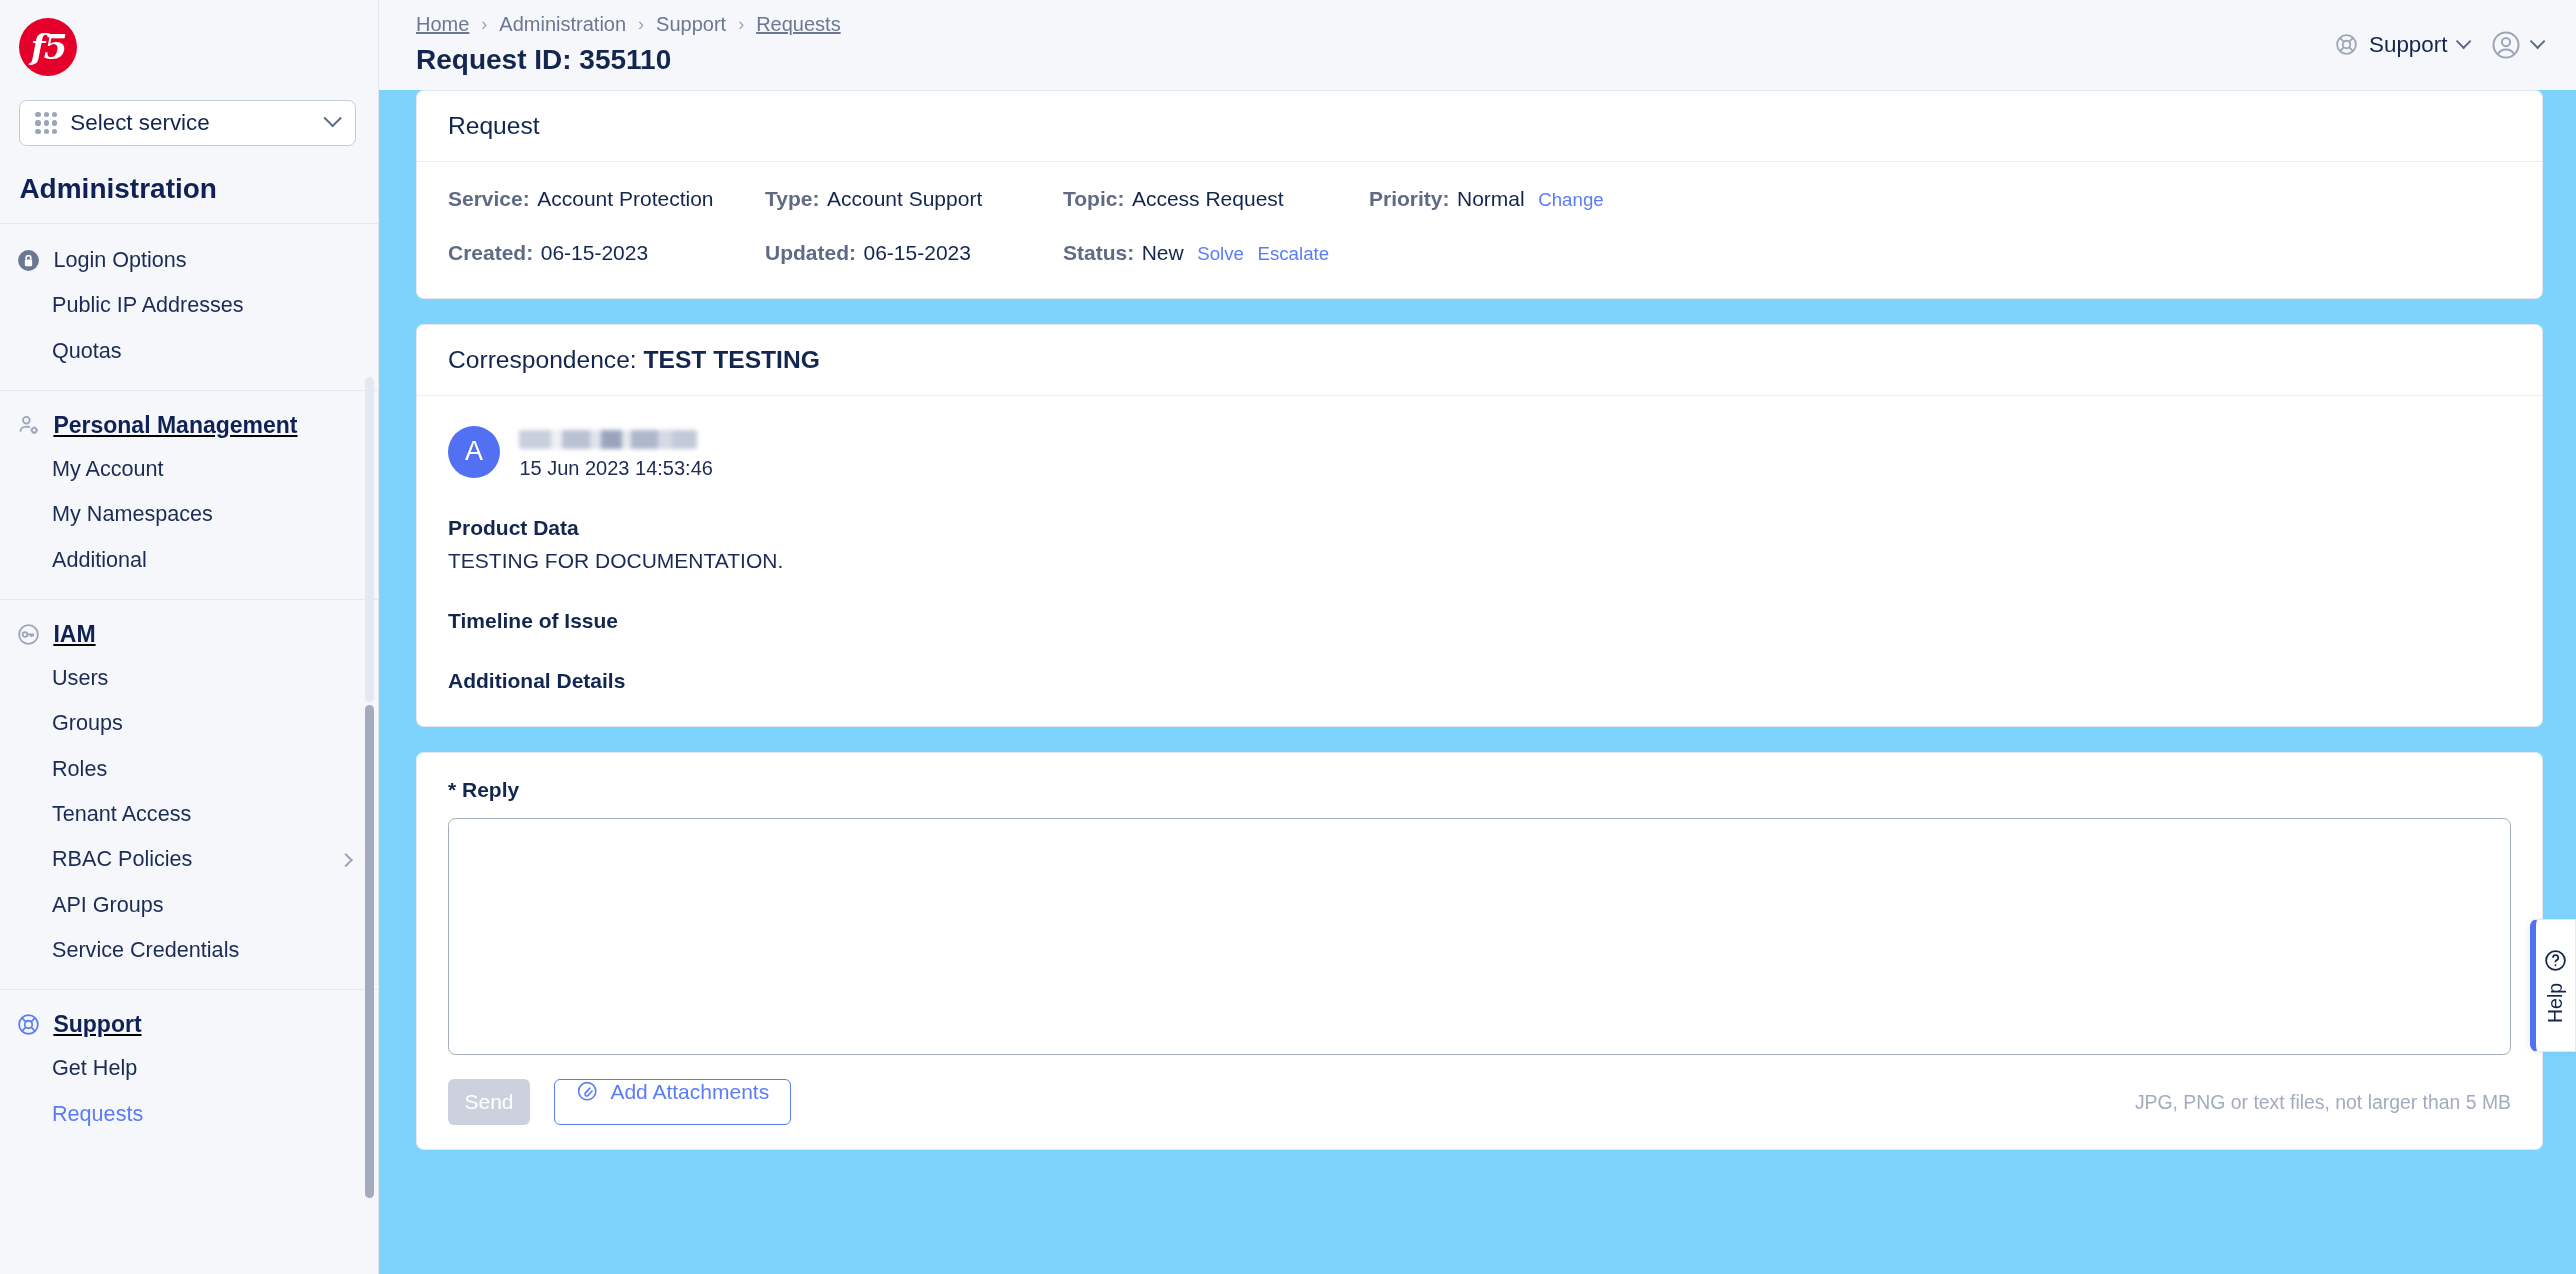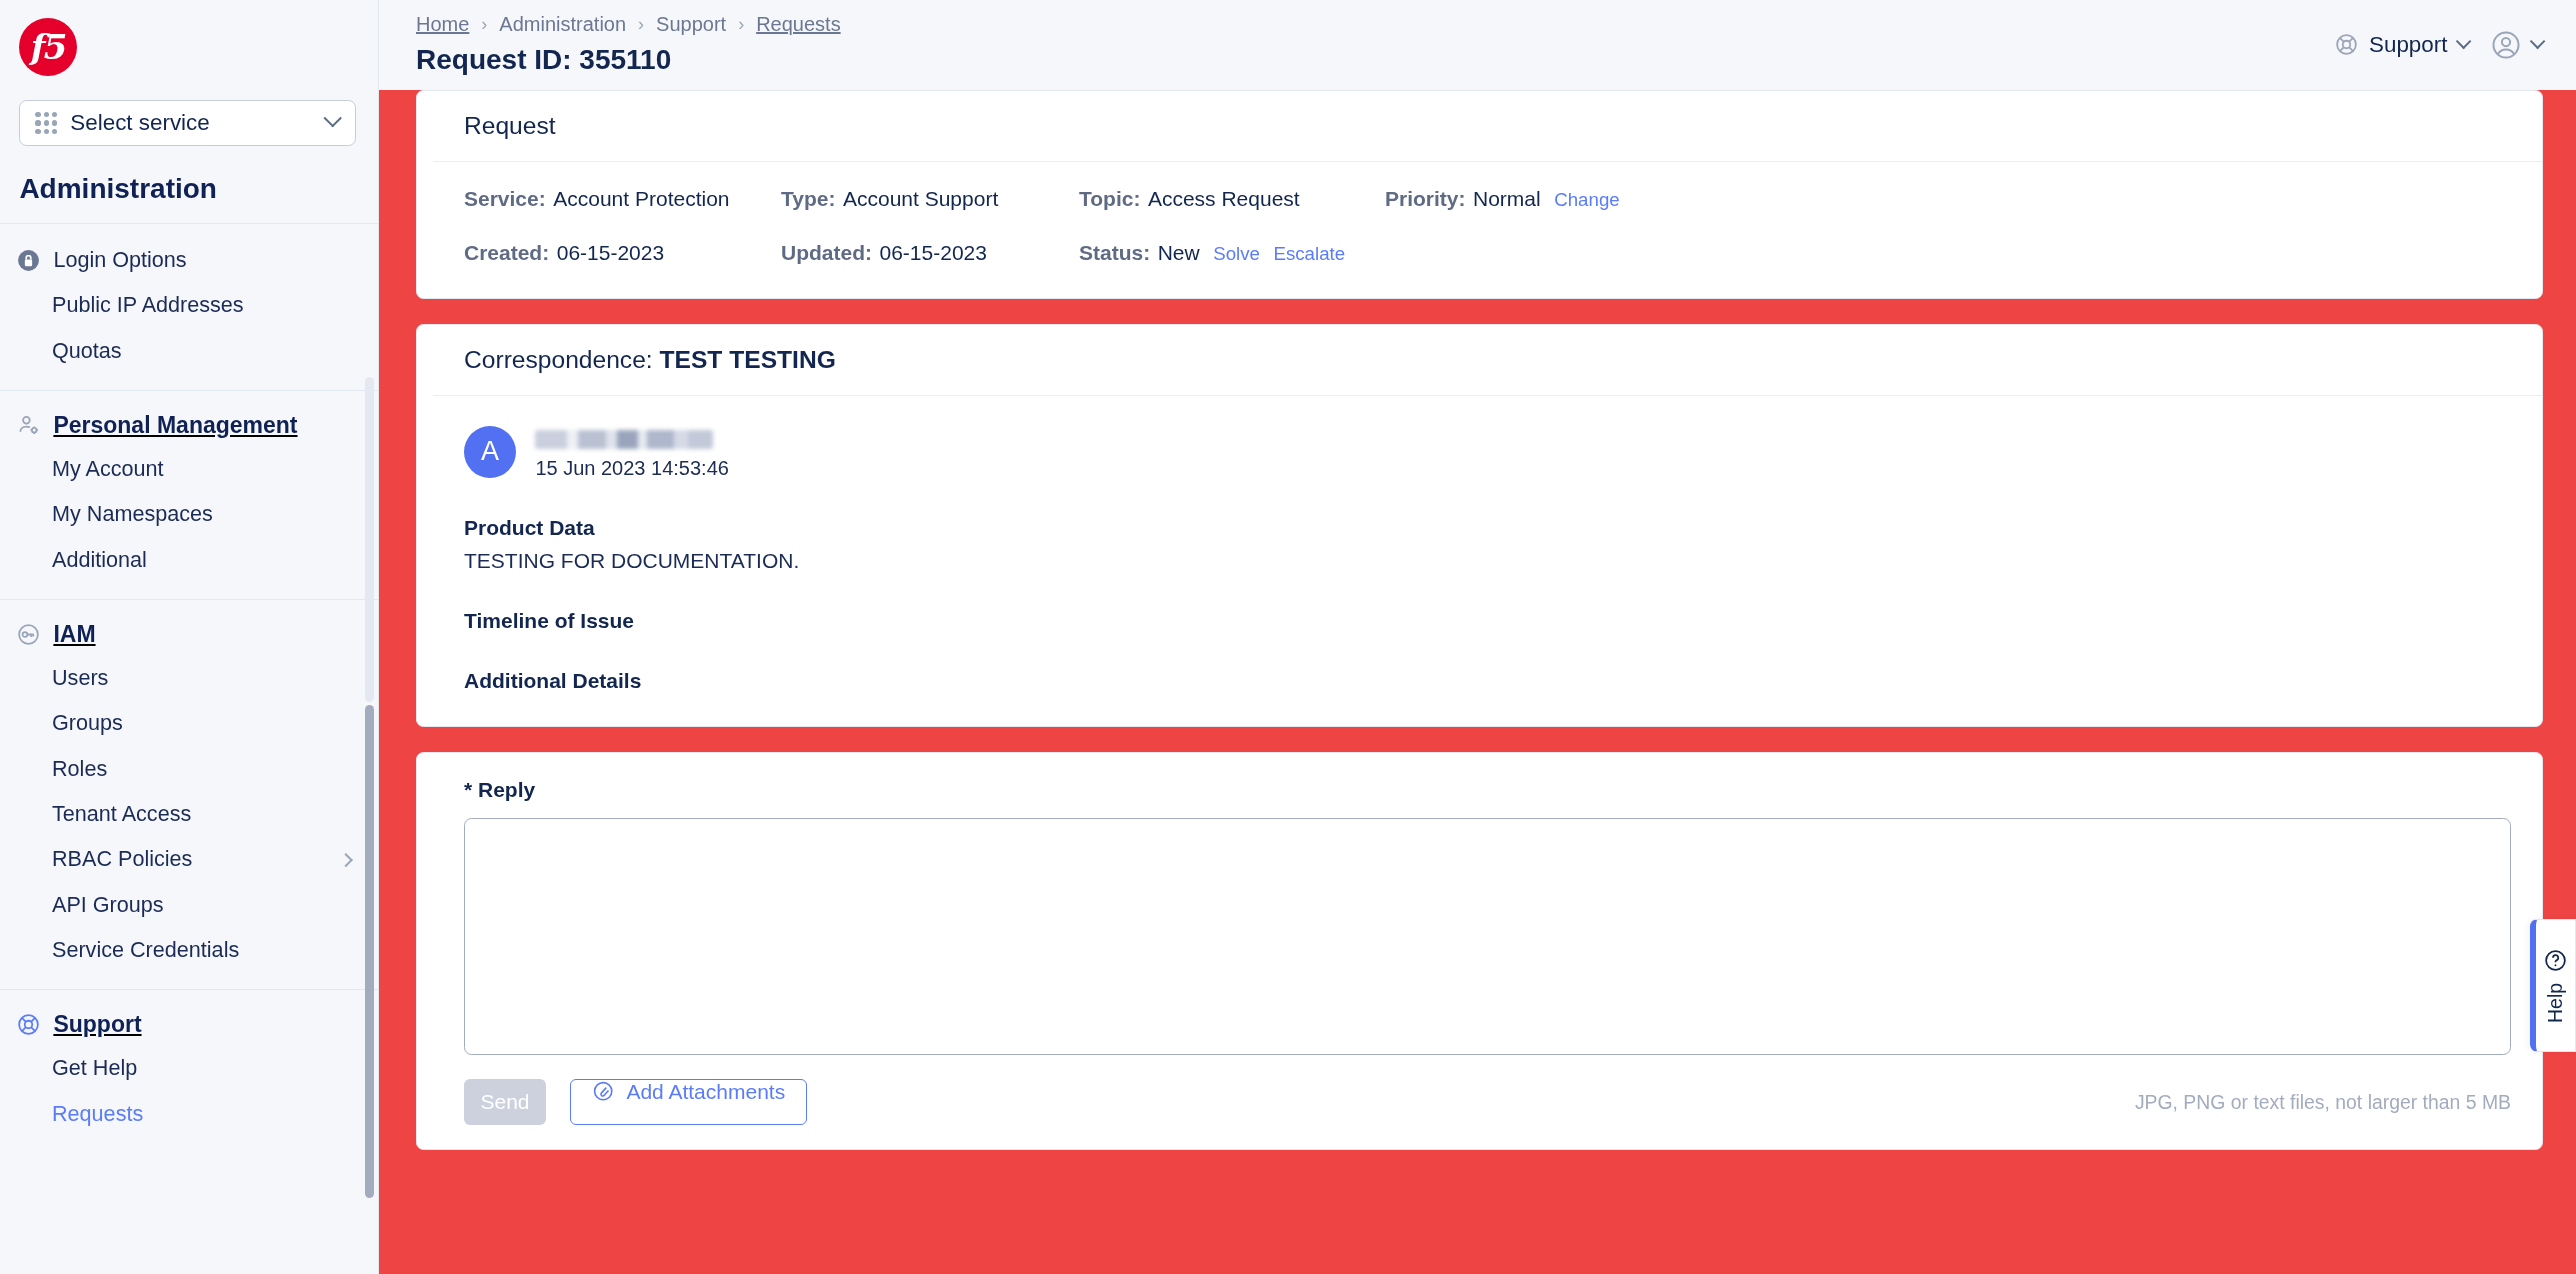--- a/index.html
+++ b/index.html
@@ -54,39 +54,39 @@
   .chev-r { width: 9.7px; height: 9.7px; border-right: 2.2px solid #9aa5b8; border-top: 2.2px solid #9aa5b8;
     transform: rotate(45deg); margin-right: 4.5px; }
 
   .icon-sq { width: 25px; height: 25px; flex: 0 0 25px; display: block; }
   .sb-top { position: absolute; right: 4.5px; top: 377px; width: 9px; height: 325px;
     background: #e4e8f1; border-radius: 4.5px; }
   .sb-thumb { position: absolute; right: 4.5px; top: 705px; width: 9px; height: 493px;
     background: #a3abbe; border-radius: 4.5px; cursor: pointer; }
 
   
-  .main { flex: 1; height: 1275px; background: #ef4444; display: flex; flex-direction: column;
+  .main { flex: 1; height: 1275px; background: #7dd3fc; display: flex; flex-direction: column;
     position: relative; }
   .topbar { height: 90px; flex: 0 0 90px; background: #f5f7fa;
     display: flex; align-items: flex-start; justify-content: space-between;
     padding: 13.4px 33px 0 37px; }
   .crumbs { display: flex; align-items: center; gap: 12px; font-size: 20px; color: #6b7793; }
   .crumbs .c { color: #6b7793; }
   .crumbs .c.link { text-decoration: underline; }
   .crumbs .sep { color: #9aa5b8; font-size: 18px; }
   .page-title { margin-top: 7.5px; font-size: 28px; color: #12264f; }
   .topright { display: flex; align-items: center; gap: 22.4px; padding-top: 16.4px; }
   .tr-item { display: flex; align-items: center; gap: 10.4px; cursor: pointer; }
   .tr-item .lbl { font-size: 22.4px; color: #12264f; }
   .chev-sm { width: 11.2px; height: 11.2px; border-right: 2.2px solid #5b6b85; border-bottom: 2.2px solid #5b6b85;
     transform: rotate(45deg) translate(-2.2px,-2.2px); }
 
   .content { flex: 1; overflow: hidden; padding: 0 33px 0 37px; }
 
-  .card { background: #ffffff; border: 1.5px solid #e3e7ef; border-radius: 7.5px; padding-left: 16px; }
+  .card { background: #ffffff; border: 1.5px solid #e3e7ef; border-radius: 7.5px; }
   .card-head { padding: 21px 31px; border-bottom: 1.5px solid #e9edf4; }
   .card-head .h { font-size: 24.6px; color: #12264f; }
   .card-head .h b { font-weight: bold; }
   .card-body { padding: 25px 31px 28px 31px; }
 
   .kv-row { display: flex; align-items: center; margin-bottom: 30px; }
   .kv-row:last-child { margin-bottom: 4.5px; }
   .kv { font-size: 21px; color: #12264f; display: flex; align-items: baseline; gap: 7.5px; }
   .kv .k { font-weight: bold; color: #5f6b84; }
   .kv .v { color: #12264f; }

